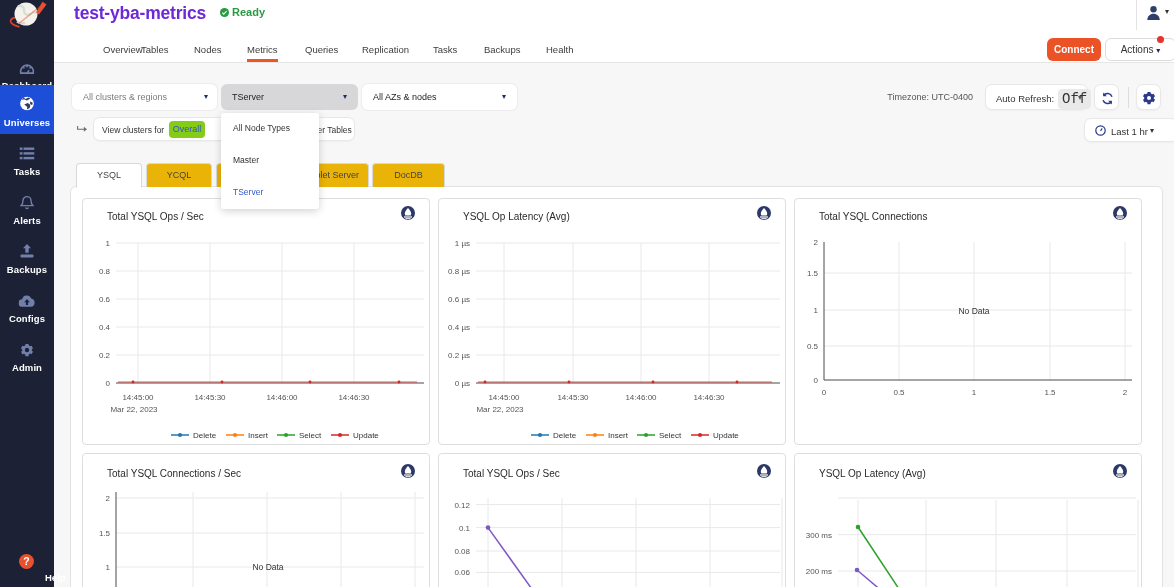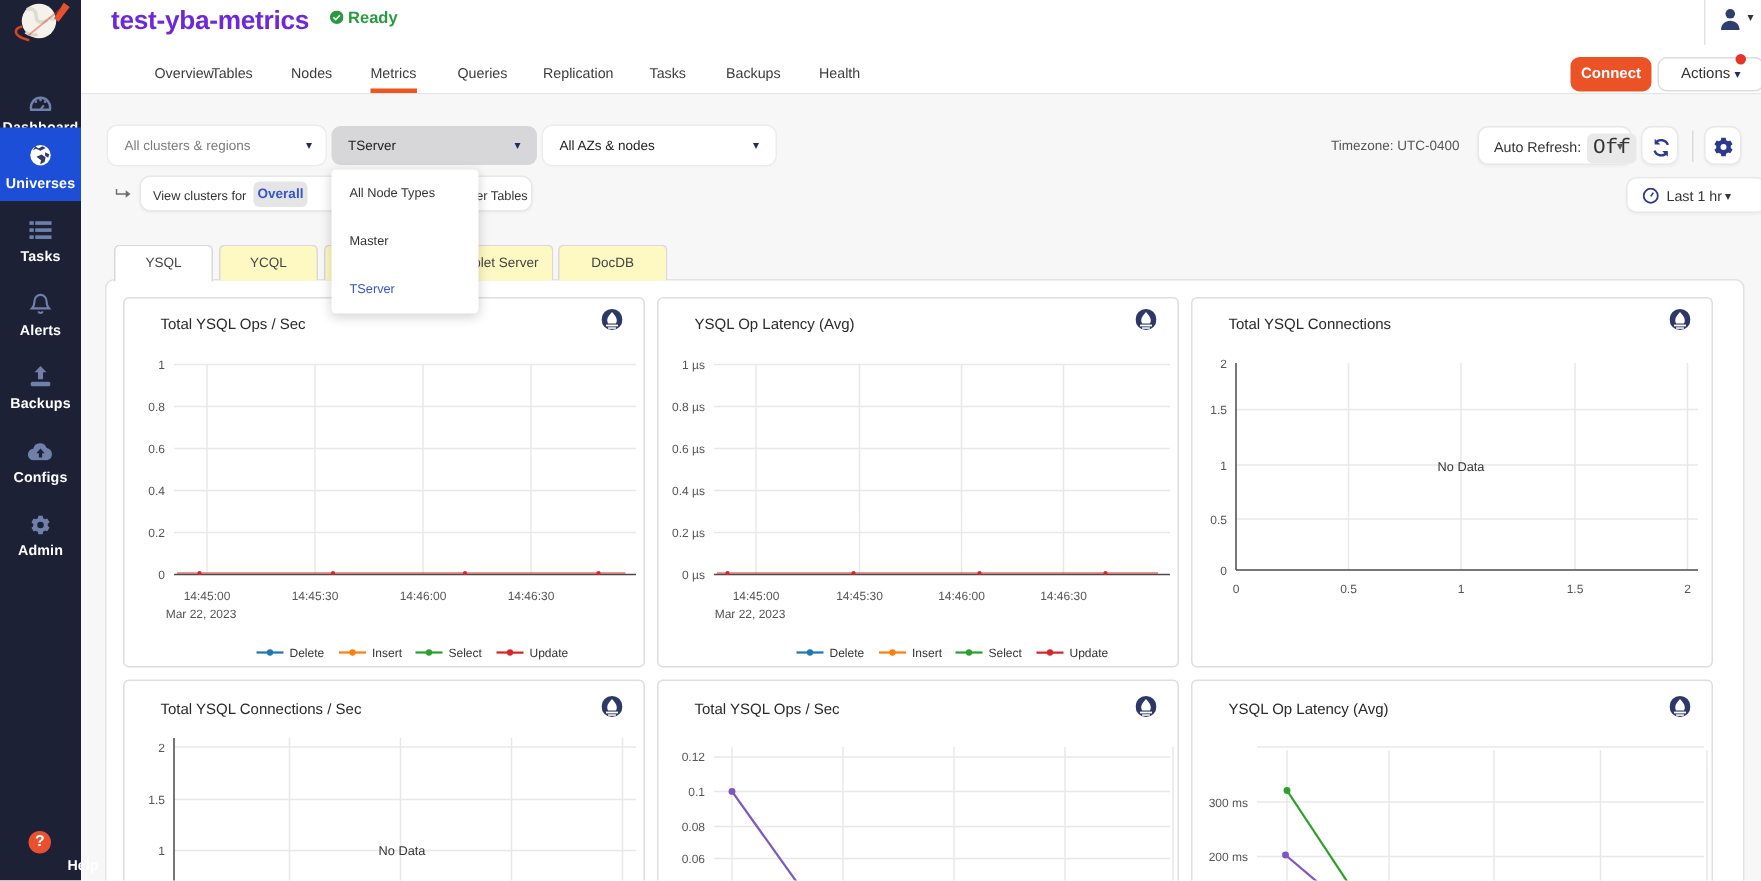--- a/index.html
+++ b/index.html
@@ -27,21 +27,21 @@
 .dd { position:absolute; height:26px; background:#fff; border-radius:6px; font-size:9px; color:#7c7c7c; line-height:26px; padding-left:11px; box-shadow:0 0 0 1px #ececec; }
 .dd .caret, .caret { color:#1f2c6b; font-size:8px; }
 .btnw { position:absolute; background:#fff; border:1px solid #e8e8e8; border-radius:7px; box-shadow:0 1px 2px rgba(0,0,0,0.04); }
 
 
 .panel { position:absolute; width:348px; background:#fff; border:1px solid #dedede; border-radius:4px; }
 .ptitle { position:absolute; left:24px; top:12px; font-size:10px; color:#2a2a2a; }
 .picon { position:absolute; right:14px; top:7px; width:14px; height:14px; }
 
 
-.tab { position:absolute; top:163px; height:24px; border:1px solid #d9d9d9; border-bottom:none; border-radius:4px 4px 0 0; background:#fef9c3; font-size:9px; color:#444; text-align:center; line-height:23px; }
+.tab { position:absolute; top:163px; height:24px; border:1px solid #d9d9d9; border-bottom:none; border-radius:4px 4px 0 0; background:#eab308; font-size:9px; color:#444; text-align:center; line-height:23px; }
 .tab.active { background:#fff; border-bottom:1px solid #fff; height:25px; z-index:6; }
 
 
 #ddmenu { position:absolute; left:221px; top:113px; width:98px; height:96px; background:#fff; border-radius:3px; box-shadow:0 2px 8px rgba(0,0,0,0.18); z-index:40; }
 #ddmenu div { position:absolute; left:12px; font-size:8.5px; color:#333; }
 
 svg text { font-family:"Liberation Sans", sans-serif; }
 </style>
 </head>
 <body>
@@ -104,21 +104,21 @@
           <path fill="#2b3a8c" d="M9.7 1l.3 1.8a5.3 5.3 0 0 1 1.5.9l1.7-.7 1.7 2.9-1.4 1.1a5.6 5.6 0 0 1 0 1.8l1.4 1.1-1.7 2.9-1.7-.7a5.3 5.3 0 0 1-1.5.9L9.7 15H6.3L6 13.2a5.3 5.3 0 0 1-1.5-.9l-1.7.7-1.7-2.9 1.4-1.1a5.6 5.6 0 0 1 0-1.8L1.1 5.9l1.7-2.9 1.7.7A5.3 5.3 0 0 1 6 2.8L6.3 1zM8 5.7A2.3 2.3 0 1 0 8 10.3 2.3 2.3 0 1 0 8 5.7z"></path>
         </svg>
     </div>
 
     <svg class="abs" style="left:23px; top:63px;" width="11" height="8" viewBox="0 0 11 8">
         <path d="M0.6 0v3.3h7" stroke="#6e6e6e" stroke-width="1.1" fill="none"></path>
         <path d="M6.8 0.8L10 3.3 6.8 5.8z" fill="#6e6e6e"></path>
       </svg>
     <div class="btnw" style="left:39px; top:54px; width:262px; height:24px;">
       <span class="abs" style="left:8px; top:7px; font-size:8.5px; color:#333; white-space:nowrap;">View clusters for</span>
-      <span class="abs" style="left:75px; top:3px; width:36px; height:17px; background:#e5e5e5; border-radius:4px; color:#3455cf; font-weight:700; font-size:9px; text-align:center; line-height:17px;">Overall</span>
+      <span class="abs" style="left:75px; top:3px; width:36px; height:17px; background:#84cc16; border-radius:4px; color:#3455cf; font-weight:400; font-size:9px; text-align:center; line-height:17px;">Overall</span>
       <span class="abs" style="left:206px; top:7px; font-size:8.5px; color:#333; white-space:nowrap;">Outlier Tables</span>
     </div>
     <div class="btnw" style="left:1030px; top:55px; width:94px; height:24px;">
       <svg class="abs" style="left:10px; top:6px;" width="11" height="11" viewBox="0 0 11 11">
           <circle cx="5.5" cy="5.5" r="4.7" fill="none" stroke="#2b3a8c" stroke-width="1.2"></circle>
           <path d="M5.5 5.9L7.2 3.4" stroke="#2b3a8c" stroke-width="1.1"></path>
         </svg>
       <span class="abs" style="left:26px; top:7px; font-size:9.5px; color:#333;">Last 1 hr</span>
       <span class="caret abs" style="left:65px; top:7px; color:#333;">▾</span>
     </div>

